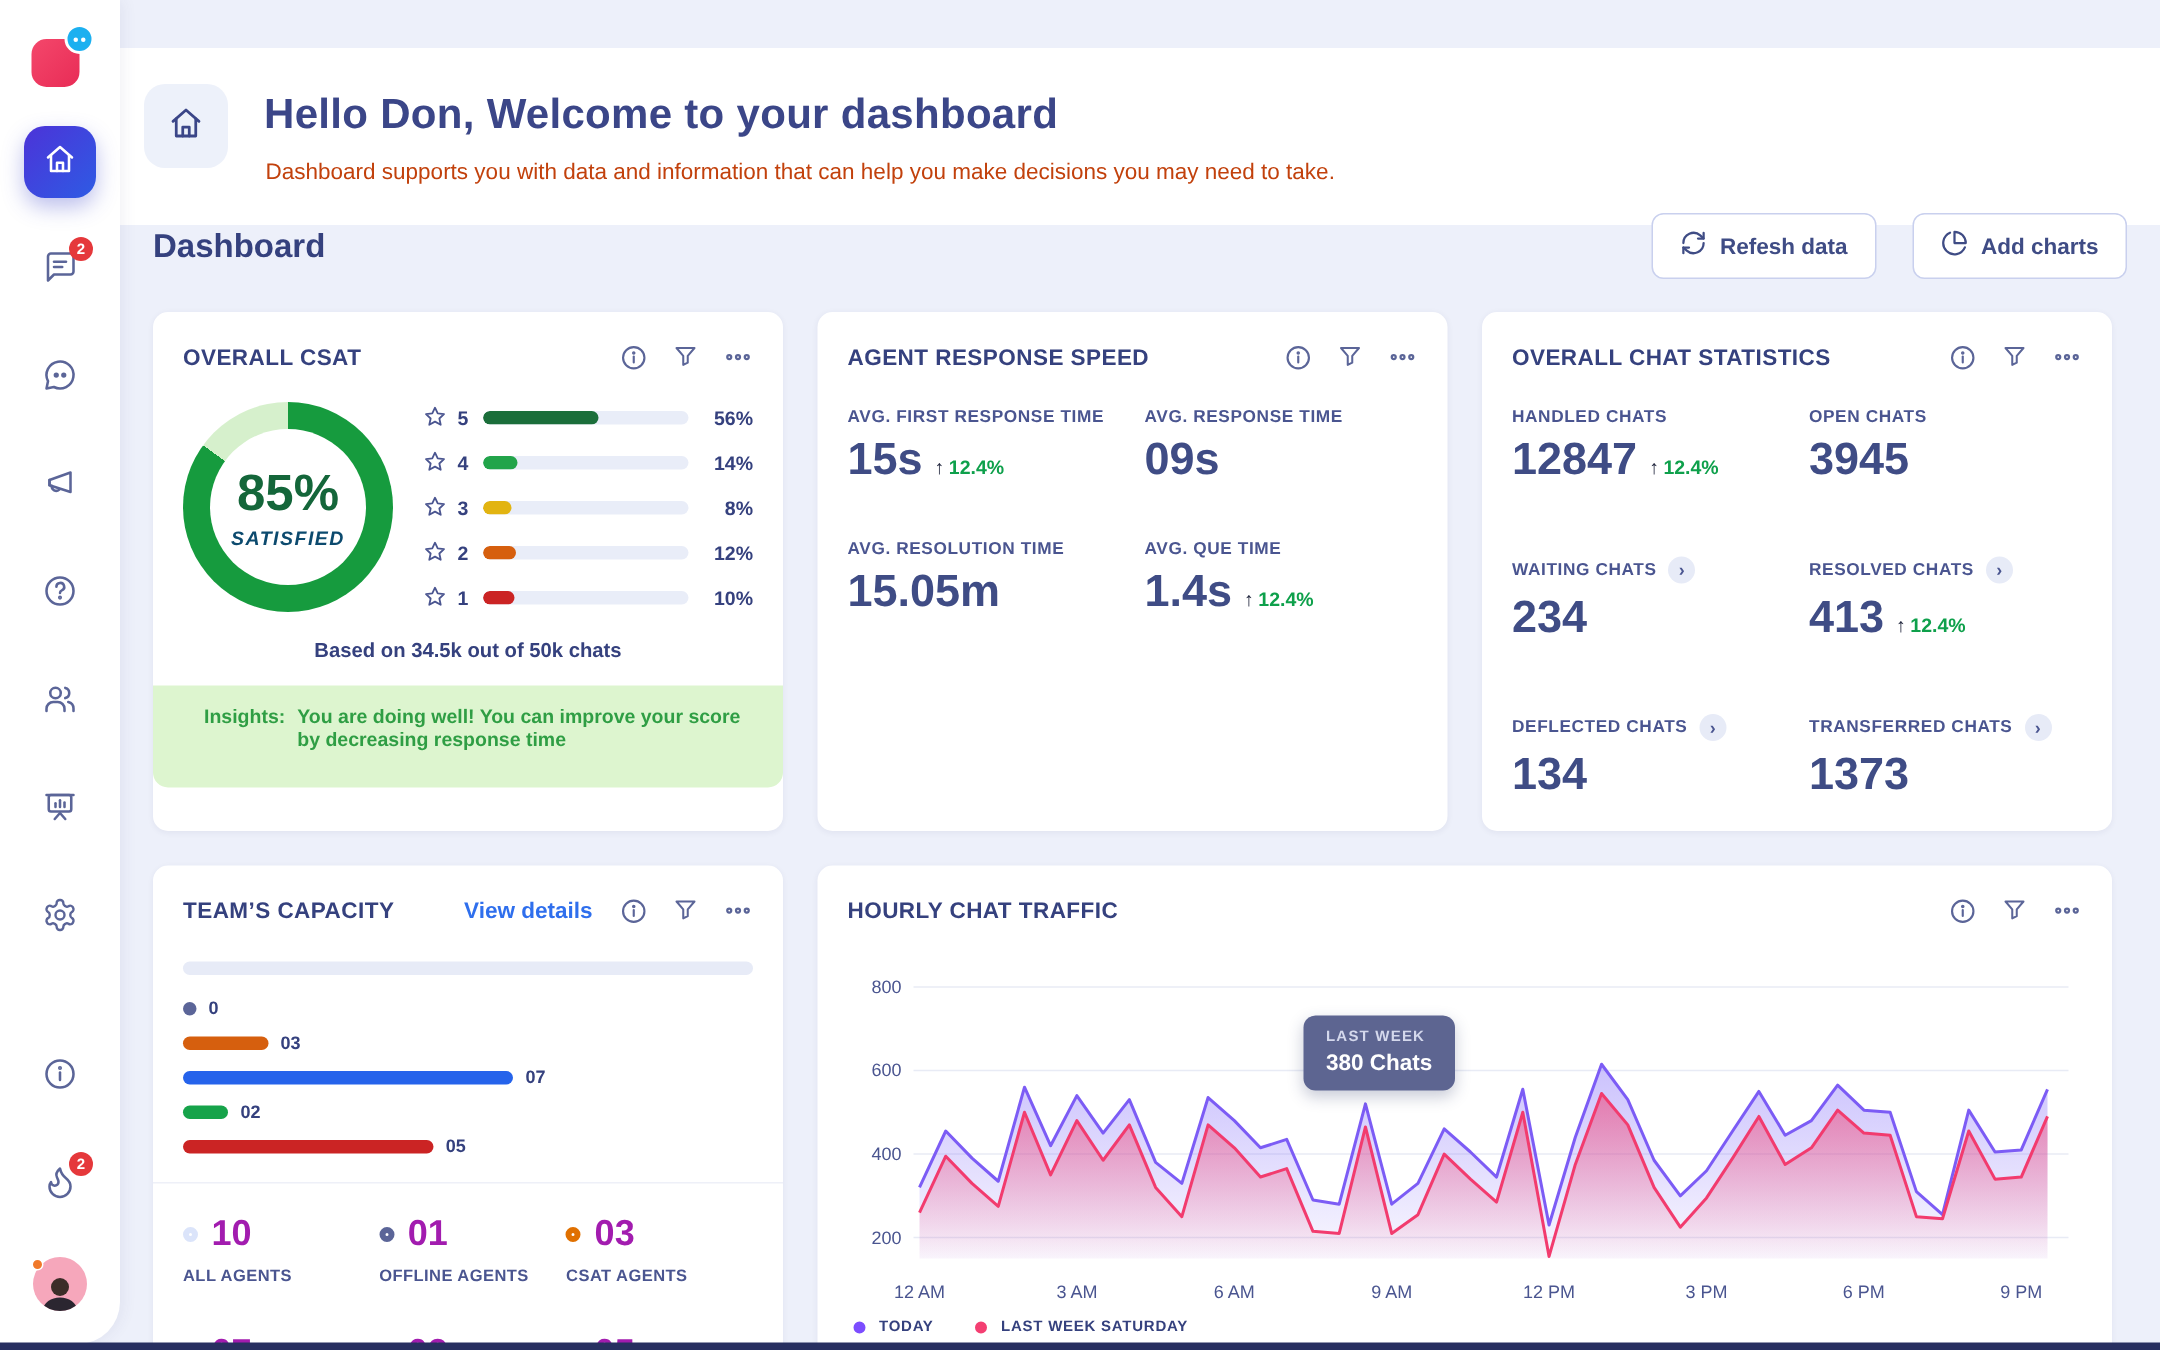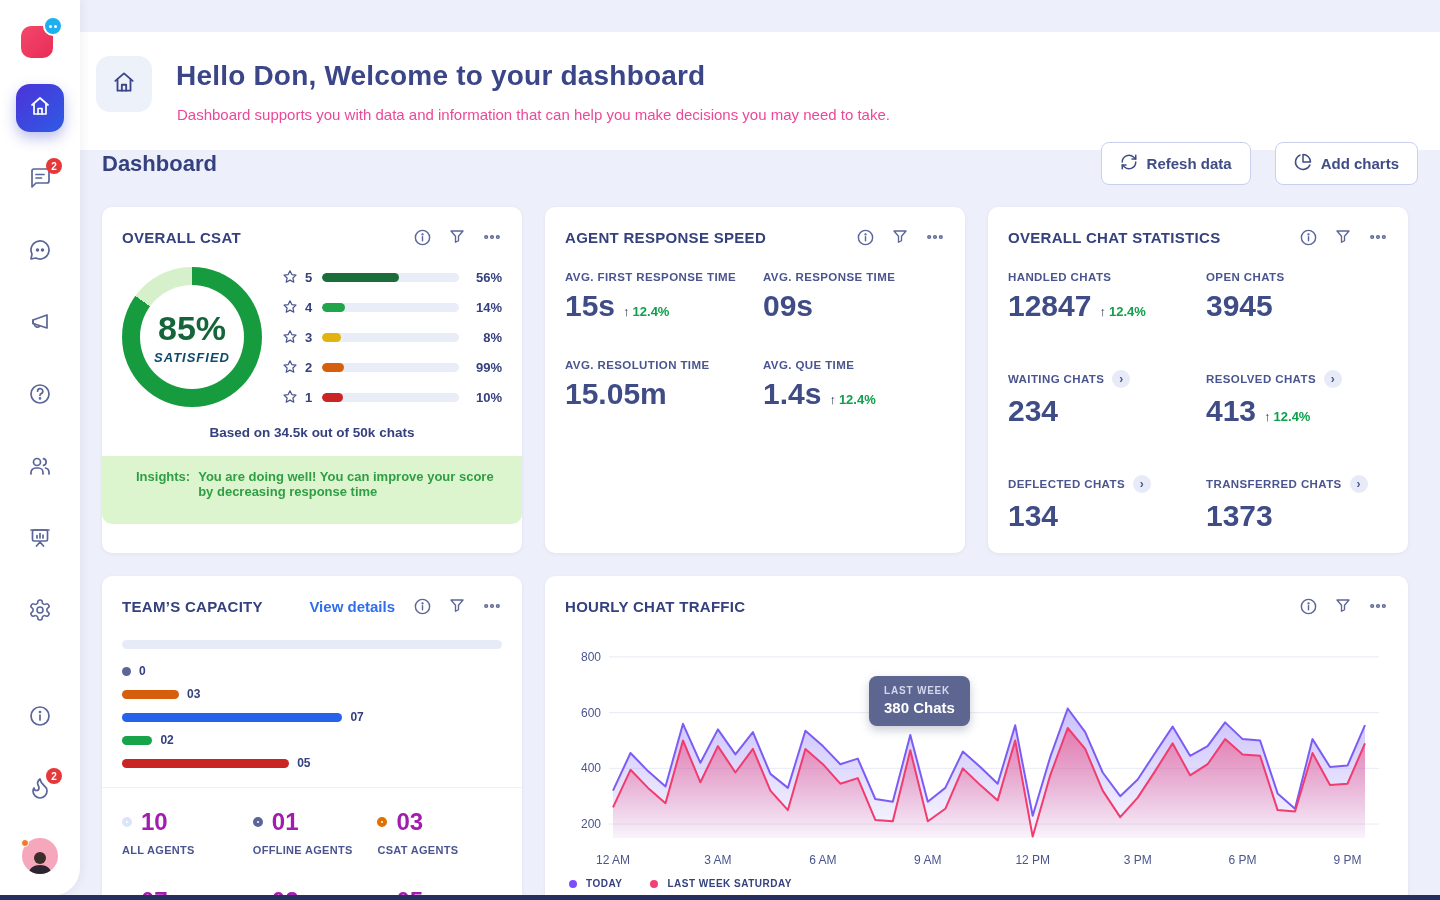--- a/index.html
+++ b/index.html
@@ -8,21 +8,21 @@
     font-family:"Liberation Sans", sans-serif;
     background:#edf0fa;
     position:relative;
     overflow:hidden;
     color:#3b4688;
   }
   
   .topbar { position:absolute; left:0; top:0; width:1440px; height:118px; background:#fff;margin-top:32px; }
   .home-chip { position:absolute; left:96px; top:24px; width:56px; height:56px; background:#edf1fa; border-radius:14px; display:flex; align-items:center; justify-content:center; color:#3b4688; }
   .hello-title { position:absolute; left:176px; top:28px; font-size:28px; font-weight:700; color:#3b4688; letter-spacing:.2px; }
-  .hello-sub { position:absolute; left:177px; top:74px; font-size:15px; color:#ec4899; }
+  .hello-sub { position:absolute; left:177px; top:74px; font-size:15px; color:#c2410c; }
   
   .sidebar { position:absolute; left:0; top:0; width:80px; height:896px; background:#fff; z-index:5;
     border-radius:0 0 28px 0; box-shadow:2px 0 10px rgba(50,60,120,.07);
     display:flex; flex-direction:column; align-items:center; }
   .logo-wrap { margin-top:20px; position:relative; width:38px; height:38px; }
   .logo-square { position:absolute; left:0; bottom:0; width:32px; height:32px; border-radius:10px; background:linear-gradient(135deg,#f4476b,#e82c56); }
   .logo-bubble { position:absolute; right:-4px; top:-4px; width:20px; height:20px; border-radius:50%; background:#1cb0f0; border:2px solid #fff; display:flex; align-items:center; justify-content:center; gap:2px; }
   .logo-bubble i { width:3px; height:3px; border-radius:50%; background:#fff; }
   .nav { display:flex; flex-direction:column; align-items:center; margin-top:26px; gap:0; }
   .nav-item { position:relative; width:48px; height:48px; display:flex; align-items:center; justify-content:center; color:#5b6598; cursor:pointer; margin-bottom:24px; }
@@ -333,21 +333,21 @@
             <div class="rating-row">
               <span style="display:flex">
                 <svg width="16" height="16" viewBox="0 0 16 16" fill="none" stroke="#4a5590" stroke-width="1.2" stroke-linejoin="round">
                   <path d="M8 1.8l1.8 3.8 4.2.5-3.1 2.9.9 4.2L8 11.1l-3.8 2.1.9-4.2L2 6.1l4.2-.5z"></path>
                 </svg>
               </span>
     <span class="num">2</span>
     <span class="rtrack">
                 <span class="rfill" style="width:16%;background:#d65f0e"></span>
               </span>
-    <span class="rpct">99%</span>
+    <span class="rpct">12%</span>
             </div>
             <div class="rating-row">
               <span style="display:flex">
                 <svg width="16" height="16" viewBox="0 0 16 16" fill="none" stroke="#4a5590" stroke-width="1.2" stroke-linejoin="round">
                   <path d="M8 1.8l1.8 3.8 4.2.5-3.1 2.9.9 4.2L8 11.1l-3.8 2.1.9-4.2L2 6.1l4.2-.5z"></path>
                 </svg>
               </span>
     <span class="num">1</span>
     <span class="rtrack">
                 <span class="rfill" style="width:15%;background:#cb2424"></span>

